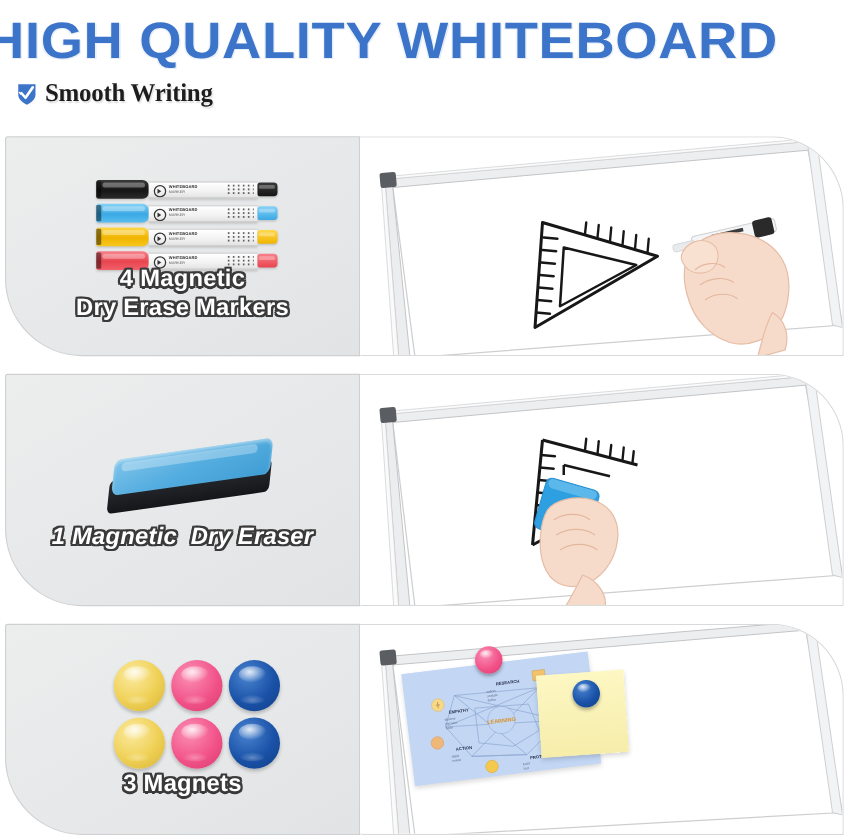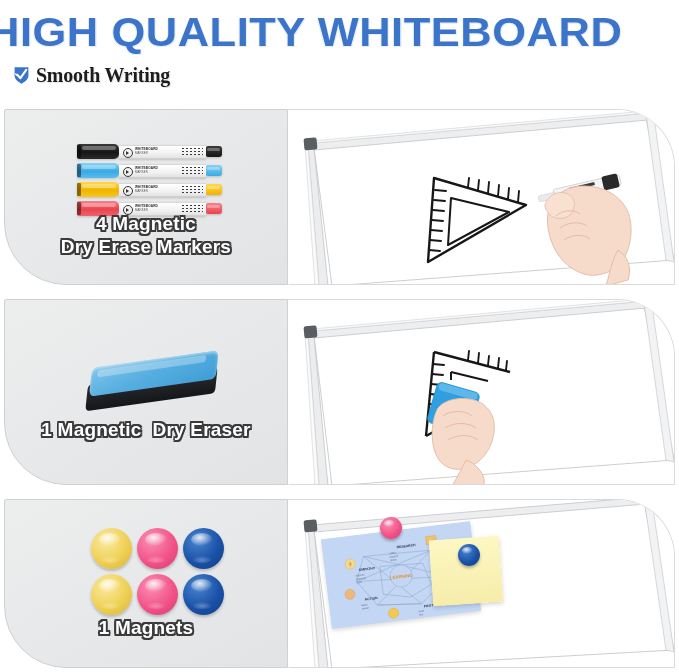--- a/index.html
+++ b/index.html
@@ -69,21 +69,21 @@
   }
 
   
   .product-row{
     position:absolute;
     left:4px;
     width:671px;
     display:flex;
   }
   #row-1{top:109px;height:176px;}
-  #row-2{top:299px;height:186px;}
+  #row-2{top:299px;height:186px;font-style:italic;}
   #row-3{top:499px;height:169px;}
 
   .panel-left{
     position:relative;
     width:284px;
     background:linear-gradient(150deg,#eceded 0%,#e7e8e9 55%,#e2e3e4 100%);
     border:1px solid #cfd0d1;
     box-sizing:border-box;
     overflow:hidden;
   }
@@ -501,21 +501,21 @@
 
   <div class="panel-left">
     <div id="magnet-grid">
       <span class="magnet" style="background:radial-gradient(circle at 36% 30%,#fbeaa0,#efd055 55%,#d5b437);"></span>
       <span class="magnet" style="background:radial-gradient(circle at 36% 30%,#fa8fb4,#f2548a 55%,#d93a70);"></span>
       <span class="magnet" style="background:radial-gradient(circle at 36% 30%,#4a84cf,#1a52a8 55%,#103e86);"></span>
       <span class="magnet" style="background:radial-gradient(circle at 36% 30%,#fbeaa0,#efd055 55%,#d5b437);"></span>
       <span class="magnet" style="background:radial-gradient(circle at 36% 30%,#fa8fb4,#f2548a 55%,#d93a70);"></span>
       <span class="magnet" style="background:radial-gradient(circle at 36% 30%,#4a84cf,#1a52a8 55%,#103e86);"></span>
     </div>
-    <div class="caption" id="caption-3">1 Magnets</div>
+    <div class="caption" id="caption-3">3 Magnets</div>
   </div>
 
   <div class="panel-right">
     <div class="board-scene">
       <svg width="388" height="169" viewBox="0 0 388 169" style="position:absolute;left:0;top:0;">
         <polygon points="26,30 356,2 386,150 44,169" fill="#ffffff" stroke="#cdced0" stroke-width="1"></polygon>
         <polygon points="24,25 358,-3 358,4 26,32" fill="#eceef0" stroke="#c3c4c6" stroke-width="0.8"></polygon>
         <polygon points="20,27 26,30 40,169 31,169" fill="#ecedef" stroke="#c3c4c6" stroke-width="0.8"></polygon>
         <polygon points="17,27 20,27 31,169 27,169" fill="#fafafb" stroke="#cfd0d2" stroke-width="0.6"></polygon>
         <polygon points="356,-2 364,1 386,152 378,150" fill="#f2f3f4" stroke="#c8c9cb" stroke-width="0.7"></polygon>

